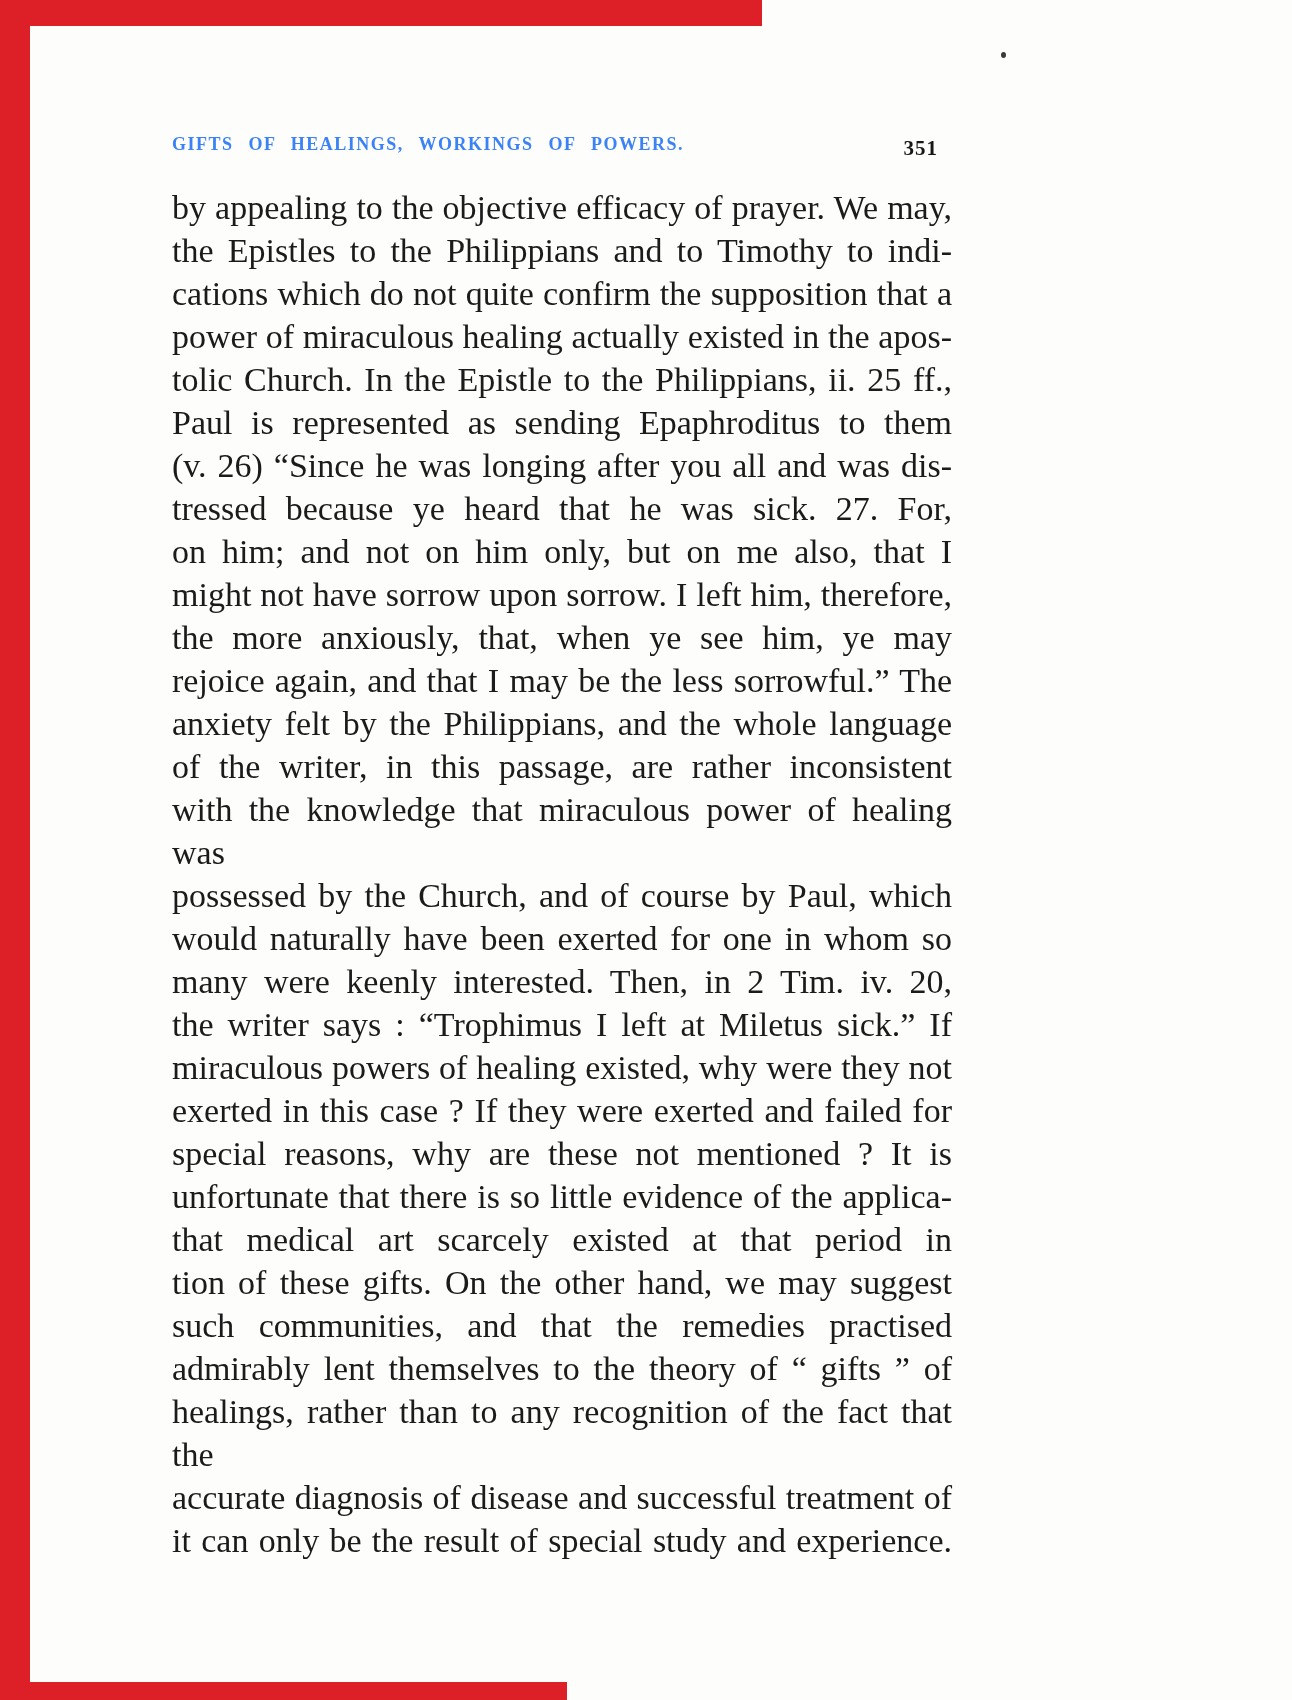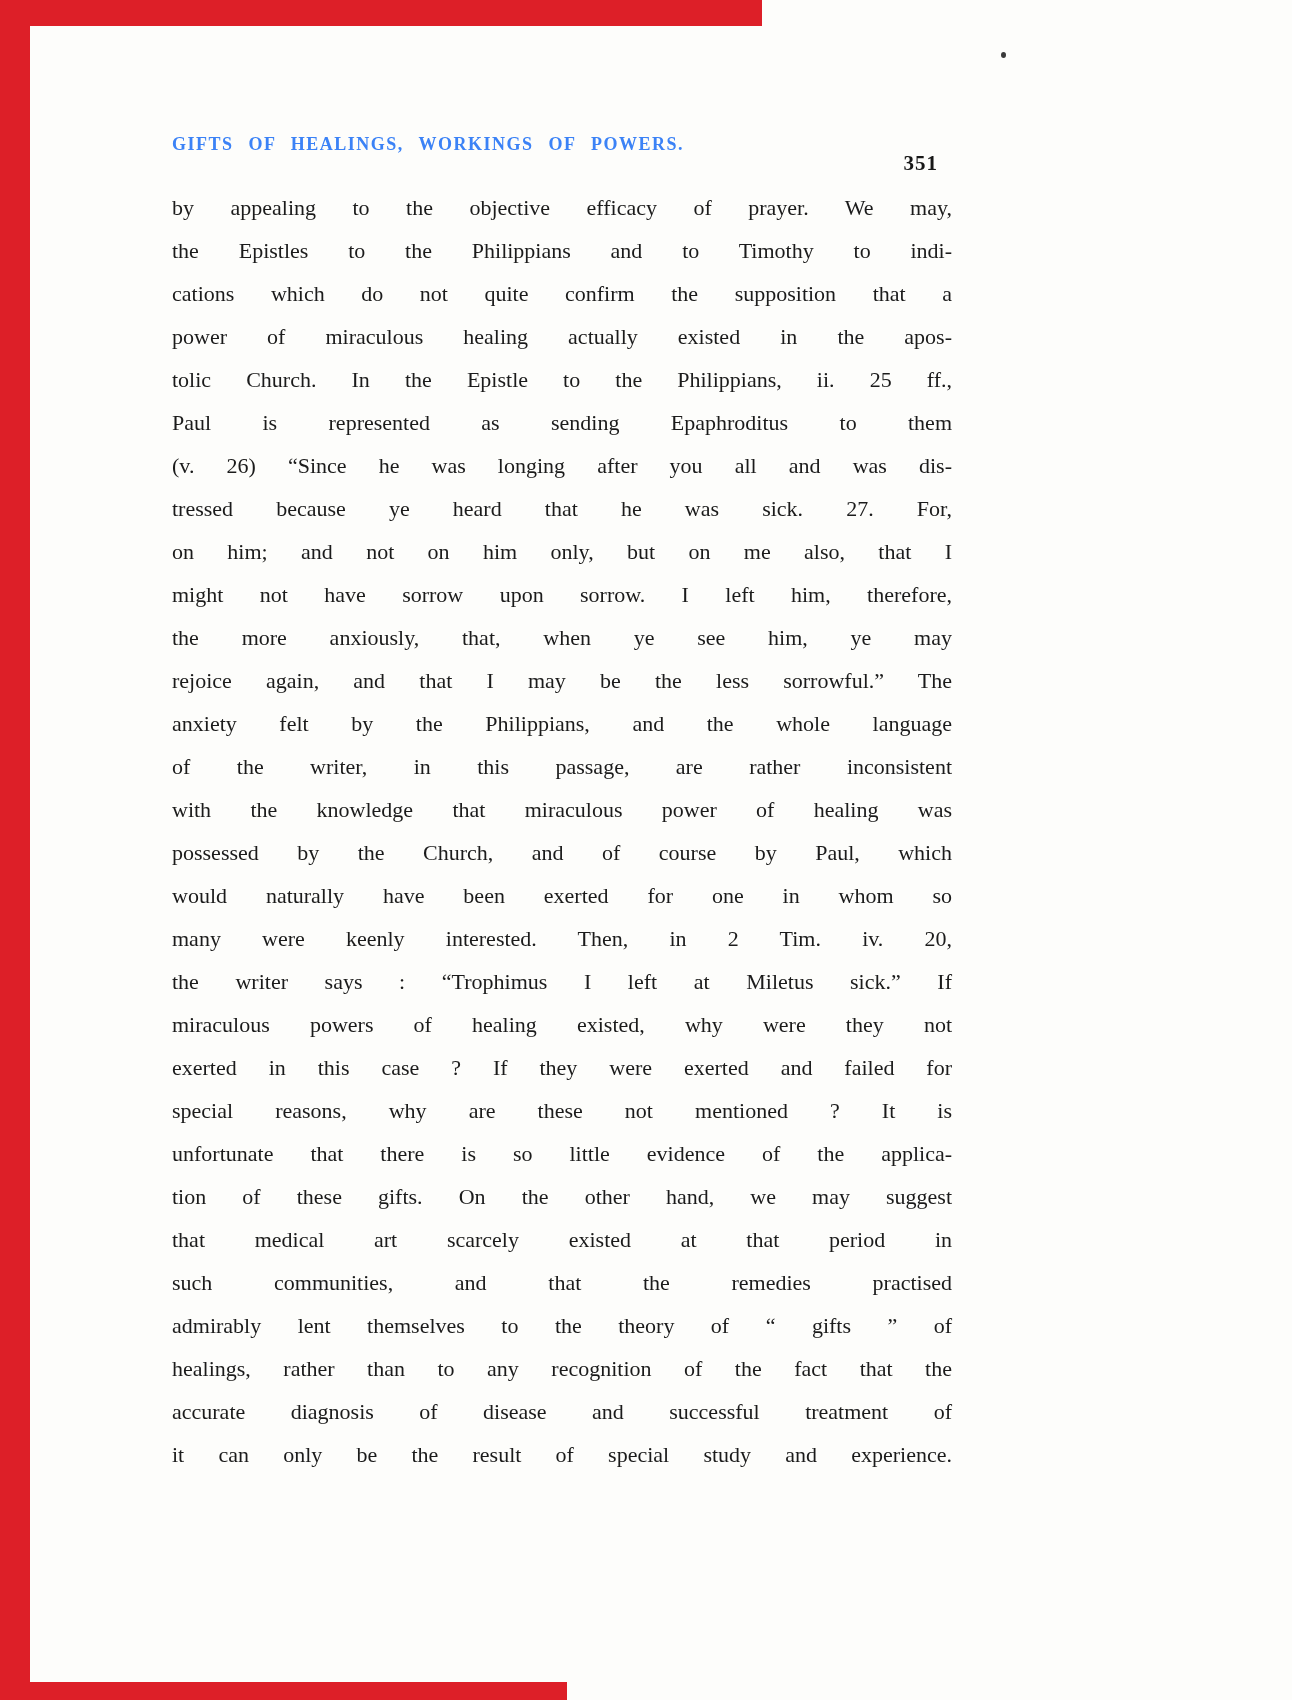--- a/index.html
+++ b/index.html
@@ -59,30 +59,29 @@
     color: #3b82f6;
     white-space: nowrap;
   }
   .page-number {
     position: absolute;
     right: 14px; top: 2px;
     font-size: 21px;
     font-weight: 700;
     letter-spacing: 1px;
     color: #171717;
-    margin-top: 15px;
   }
   
   .body-text {
     position: absolute;
     left: 172px; top: 186px;
     width: 780px;
   }
   .text-line {
-    font-size: 22px;
+    font-size: 34px;
     line-height: 43px;
     text-align: justify;
     text-align-last: justify;
     -moz-text-align-last: justify;
     white-space: normal;
     color: #1b1b1b;
   }
   .text-line.indented {
     text-indent: 44px;
   }
@@ -120,22 +119,22 @@
       <div class="text-line">of the writer, in this passage, are rather inconsistent</div>
       <div class="text-line">with the knowledge that miraculous power of healing was</div>
       <div class="text-line">possessed by the Church, and of course by Paul, which</div>
       <div class="text-line">would naturally have been exerted for one in whom so</div>
       <div class="text-line">many were keenly interested. Then, in 2 Tim. iv. 20,</div>
       <div class="text-line">the writer says : “Trophimus I left at Miletus sick.”  If</div>
       <div class="text-line">miraculous powers of healing existed, why were they not</div>
       <div class="text-line">exerted in this case ? If they were exerted and failed for</div>
       <div class="text-line">special reasons, why are these not mentioned ?  It is</div>
       <div class="text-line">unfortunate that there is so little evidence of the applica-</div>
+      <div class="text-line">that medical art scarcely existed at that period in</div>
       <div class="text-line">tion of these gifts.  On the other hand, we may suggest</div>
-      <div class="text-line">that medical art scarcely existed at that period in</div>
       <div class="text-line">such communities, and that the remedies practised</div>
       <div class="text-line">admirably lent themselves to the theory of “ gifts ” of</div>
       <div class="text-line">healings, rather than to any recognition of the fact that the</div>
       <div class="text-line">accurate diagnosis of disease and successful treatment of</div>
       <div class="text-line">it can only be the result of special study and experience.</div>
     </div>
 
 </div>
 
 </body></html>

